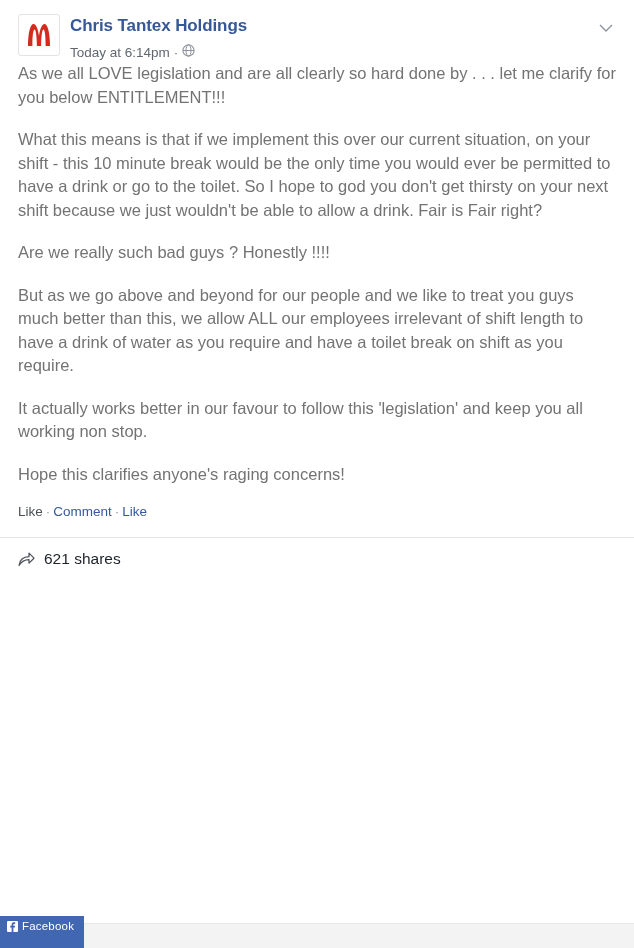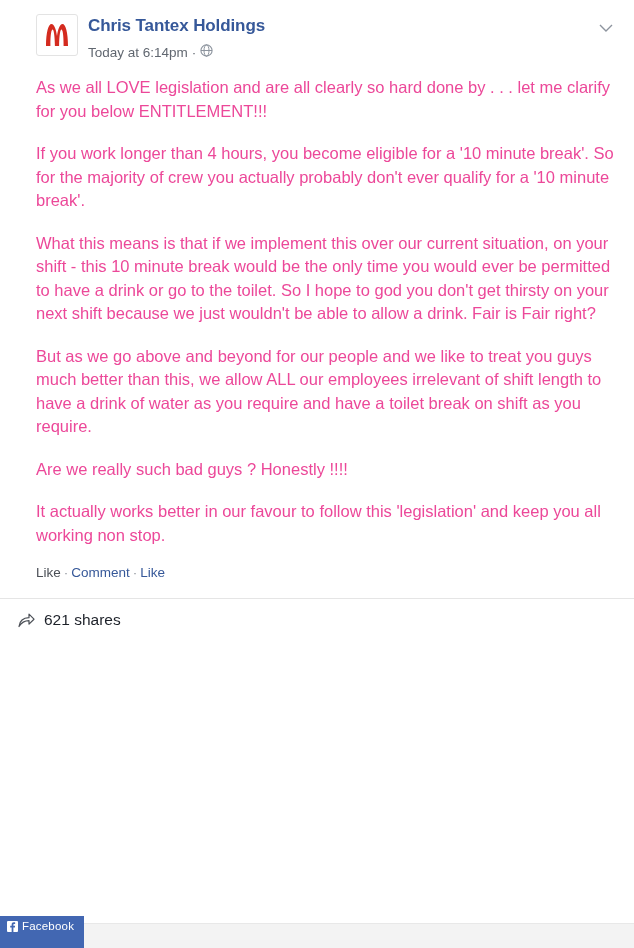--- a/index.html
+++ b/index.html
@@ -11,21 +11,21 @@
     width: 634px;
     height: 948px;
     font-family: "Liberation Sans", sans-serif;
     color: #1d2129;
     position: relative;
     overflow: hidden;
   }
   .post {
     width: 634px;
     box-sizing: border-box;
-    padding: 14px 18px 0 36px;
+    padding: 14px 18px 0 18px;
     background: #fff;
   }
   .post-header {
     display: flex;
     align-items: flex-start;
     position: relative;
     min-height: 44px;
   }
   .avatar {
     width: 40px;
@@ -70,24 +70,23 @@
   .chevron {
     position: absolute;
     right: 0px;
     top: 4px;
     width: 20px;
     height: 20px;
     cursor: pointer;
   }
   .chevron svg { display: block; }
   .post-body {
-    margin-top: 14px;
     font-size: 16.5px;
     line-height: 23.5px;
-    color: #ec4899;
+    color: #737373;
   }
   .post-body p {
     margin: 0 0 19px 0;
   }
   .post-body p:last-child { margin-bottom: 0; }
   .actions {
     margin-top: 17px;
     font-size: 13.5px;
     color: #365899;
     line-height: 18px;
@@ -174,25 +173,25 @@
     </div>
     <div class="chevron">
       <svg width="20" height="20" viewBox="0 0 20 20" aria-hidden="true">
         <path d="M4 7 L10 13 L16 7" fill="none" stroke="#8d949e" stroke-width="1.4"></path>
       </svg>
     </div>
   </div>
 
   <div class="post-body">
     <p>As we all LOVE legislation and are all clearly so hard done by . . . let me clarify for you below ENTITLEMENT!!!</p>
-    <p>If you work longer than 4 hours, you become eligible for a '10 minute break'. So for the majority of crew you actually probably don't ever qualify for a '10 minute break'.</p>
     <p>What this means is that if we implement this over our current situation, on your shift - this 10 minute break would be the only time you would ever be permitted to have a drink or go to the toilet. So I hope to god you don't get thirsty on your next shift because we just wouldn't be able to allow a drink. Fair is Fair right?</p>
+    <p>Are we really such bad guys ? Honestly !!!!</p>
     <p>But as we go above and beyond for our people and we like to treat you guys much better than this, we allow ALL our employees irrelevant of shift length to have a drink of water as you require and have a toilet break on shift as you require.</p>
-    <p>Are we really such bad guys ? Honestly !!!!</p>
     <p>It actually works better in our favour to follow this 'legislation' and keep you all working non stop.</p>
+    <p>Hope this clarifies anyone's raging concerns!</p>
   </div>
 
   <div class="actions">
     <a class="like-label">Like</a><span class="dot">·</span><a>Comment</a><span class="dot">·</span><a>Like</a>
   </div>
 </div>
 
 <div class="shares-bar">
   <span class="share-icon">
     <svg width="17" height="15" viewBox="0 0 17 15" aria-hidden="true">

